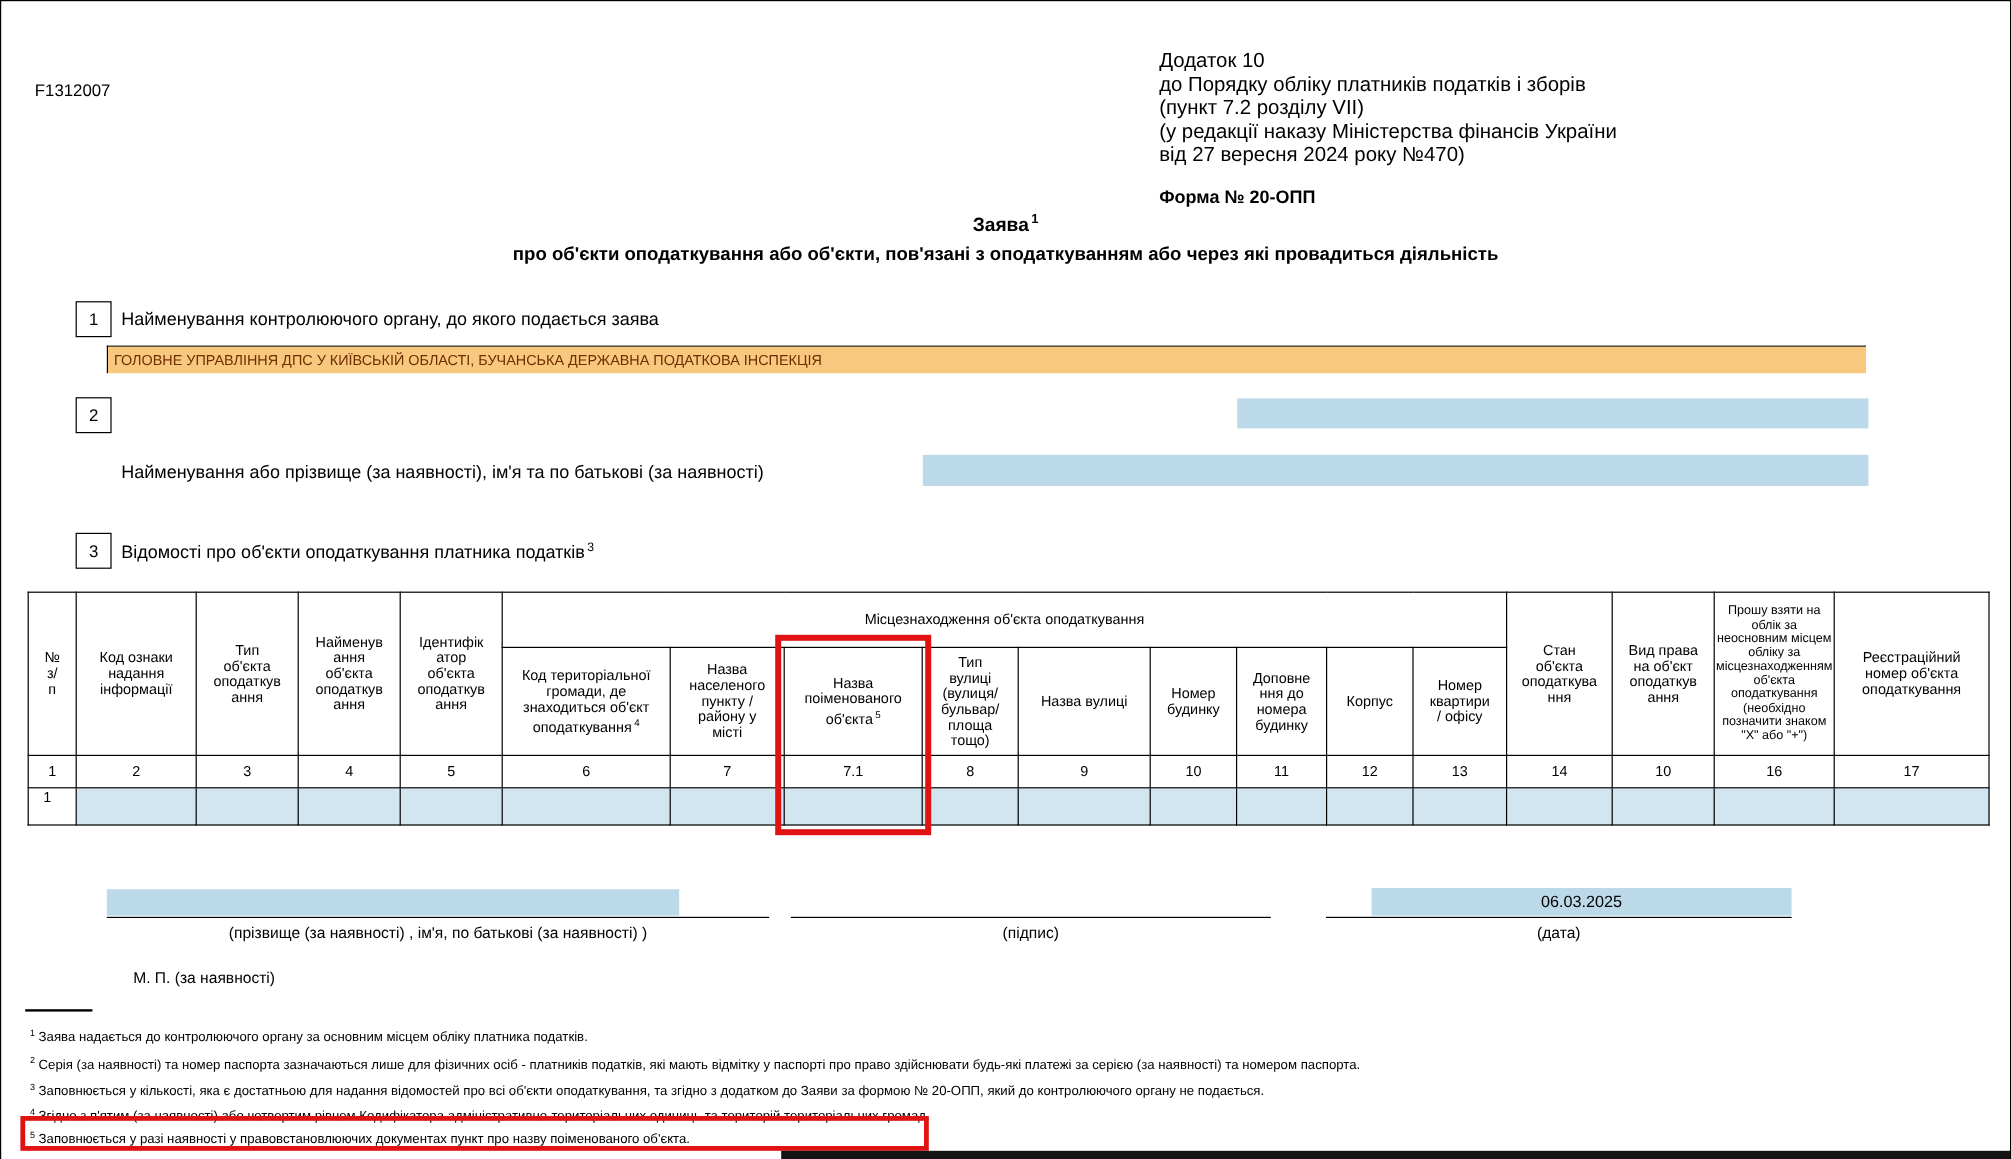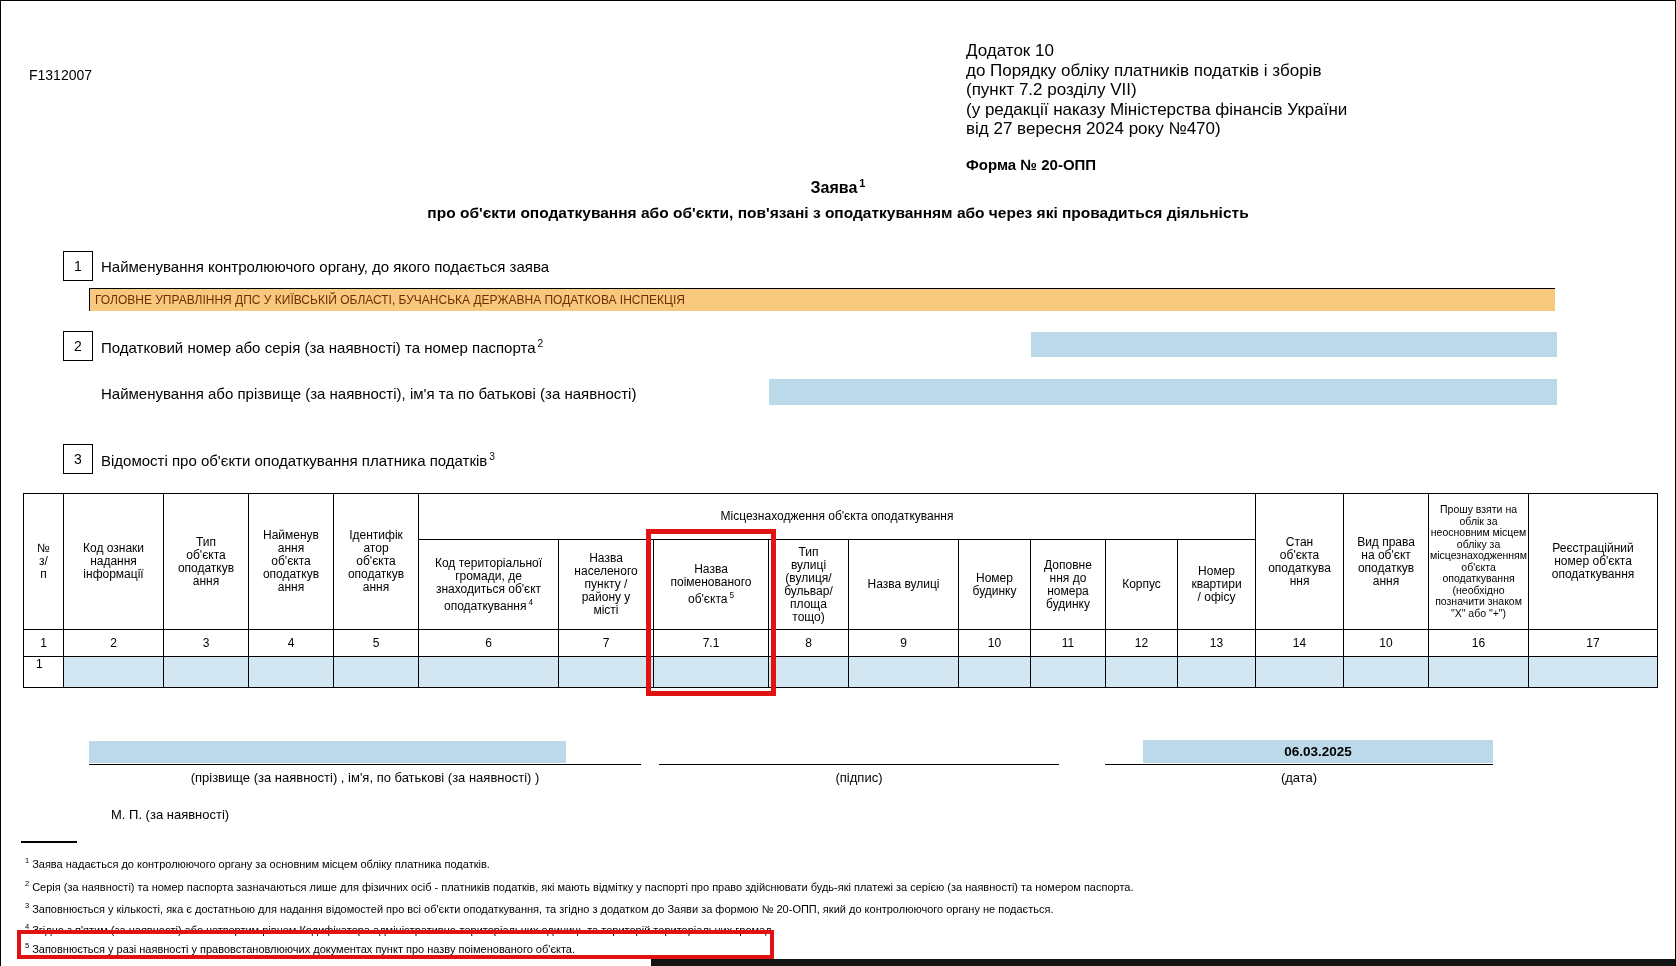--- a/index.html
+++ b/index.html
@@ -21,21 +21,21 @@
   .title-sub  { left:0; top:203px; width:100%; text-align:center; font-size:15.5px; font-weight:bold; }
 
   .sec-box { width:30px; height:30px; border:1px solid #000; text-align:center;
              line-height:28px; font-size:14px; background:#fff; }
   .sec-label { font-size:15px; white-space:nowrap; }
 
   .authority-wrap { left:88px; top:287px; width:1466px; border-top:1px solid #000; border-left:1px solid #000; }
   .authority-field { height:22px; background:#f9c87f; color:#6e2f00; font-size:12px;
                      line-height:22px; padding-left:5px; white-space:nowrap; overflow:hidden; }
 
-  .blue-field { background:#bcd9ea;font-weight:bold; }
+  .blue-field { background:#bcd9ea; }
 
   .tax-table { position:absolute; left:22px; top:492px; width:1634px;
                border-collapse:collapse; table-layout:fixed; }
   .tax-table td { border:1px solid #000; text-align:center; vertical-align:middle;
                   font-size:12px; line-height:13px; padding:1px 12px; overflow-wrap:anywhere; }
   .tax-table .h1 { height:46px; }
   .tax-table .h2 { height:90px; }
   .tax-table .hn { height:27px; }
   .tax-table .hd { height:31px; }
   .tax-table td.small { font-size:10.5px; line-height:11.5px; padding:0 1px; }
@@ -74,21 +74,20 @@
   <div class="abs title-main"><span>Заява</span><sup>1</sup></div>
   <div class="abs title-sub">про об'єкти оподаткування або об'єкти, пов'язані з оподаткуванням або через які провадиться діяльність</div>
 
   <div class="abs sec-box" style="left:62px; top:250px;">1</div>
   <div class="abs sec-label" style="left:100px; top:257px;">Найменування контролюючого органу, до якого подається заява</div>
   <div class="abs authority-wrap">
     <div class="authority-field">ГОЛОВНЕ УПРАВЛІННЯ ДПС У КИЇВСЬКІЙ ОБЛАСТІ,  БУЧАНСЬКА ДЕРЖАВНА ПОДАТКОВА ІНСПЕКЦІЯ</div>
   </div>
 
   <div class="abs sec-box" style="left:62px; top:330px;">2</div>
-  <div class="abs sec-label" style="left:100px; top:337px;"><span>Податковий номер або серія (за наявності) та номер паспорта</span><sup>2</sup></div>
   <div class="abs blue-field" style="left:1030px; top:331px; width:526px; height:25px;"></div>
 
   <div class="abs sec-label" style="left:100px; top:384px;">Найменування або прізвище (за наявності), ім'я та по батькові (за наявності)</div>
   <div class="abs blue-field" style="left:768px; top:378px; width:788px; height:26px;"></div>
 
   <div class="abs sec-box" style="left:62px; top:443px;">3</div>
   <div class="abs sec-label" style="left:100px; top:450px;"><span>Відомості про об'єкти оподаткування платника податків</span><sup>3</sup></div>
 
   <table class="tax-table">
     <colgroup>

